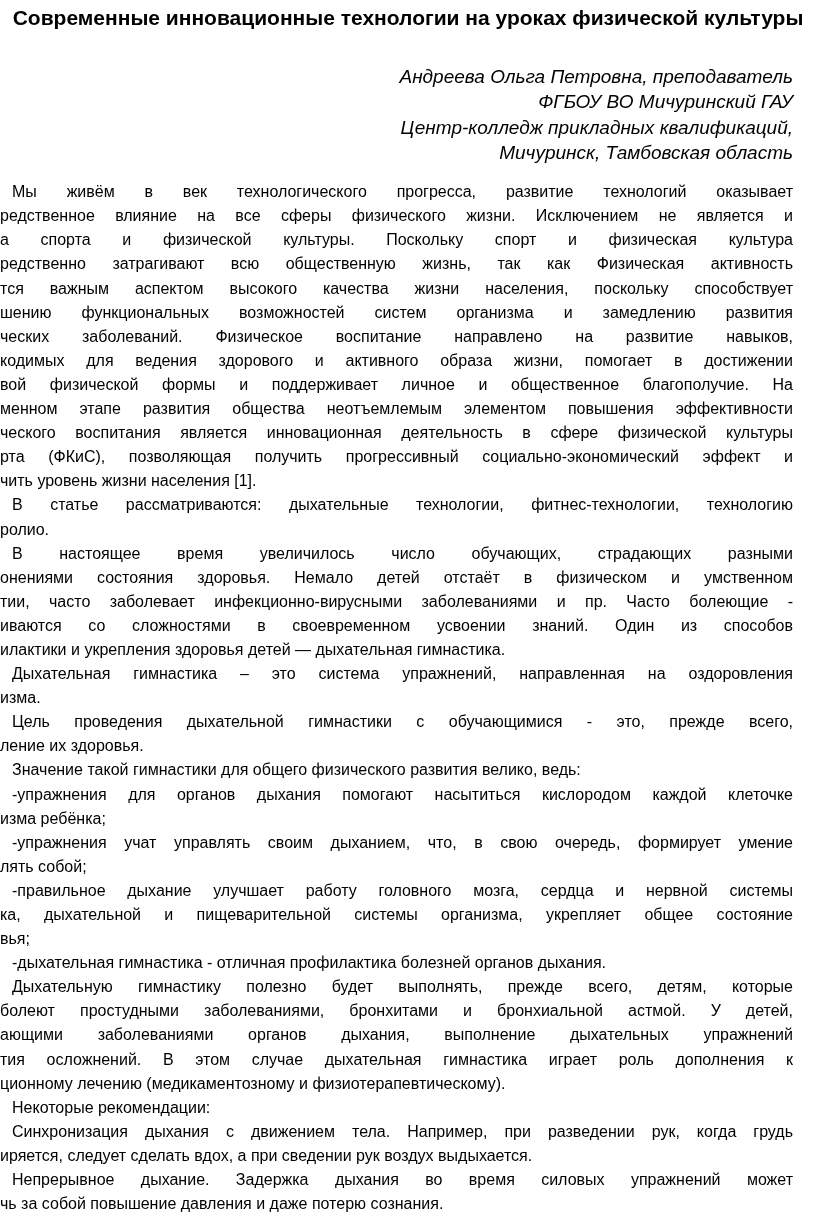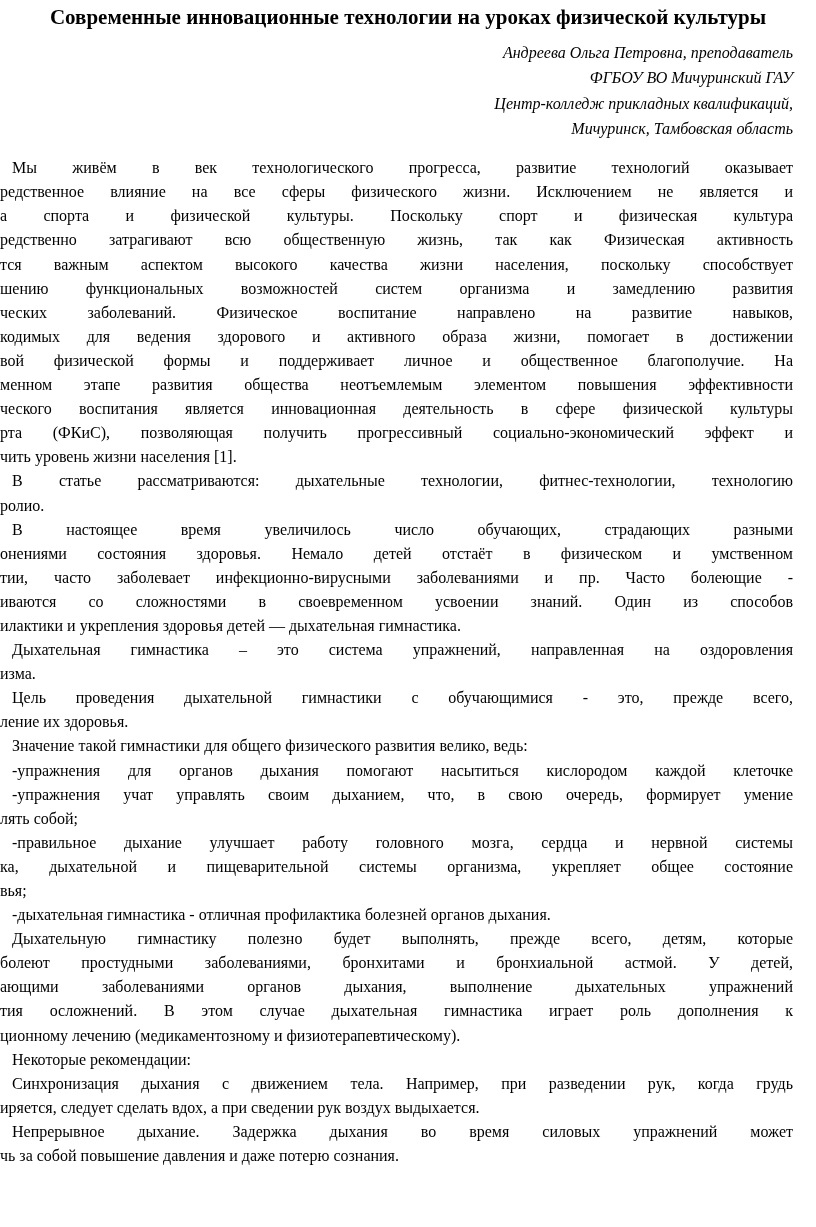--- a/index.html
+++ b/index.html
@@ -7,33 +7,33 @@
     padding: 0;
     background: #ffffff;
   }
   .page {
     position: relative;
     width: 816px;
     height: 1227px;
     overflow: hidden;
     background: var(--page-bg, #ffffff);
     color: var(--text-color, #000000);
-    font-family: Liberation Serif, serif;
+    font-family: Liberation Sans, sans-serif;
   }
   .title {
     padding-top: 5px;
     font-size: 21px;
     line-height: 25px;
     font-weight: bold;
     text-align: center;
   }
   .author {
-    margin-top: 10px;
+    margin-top: 34px;
     padding-right: 23px;
-    font-size: 16px;
+    font-size: 19px;
     line-height: 25.3px;
     font-style: italic;
     text-align: right;
   }
   .body-text {
     margin-top: 15px;
     padding-right: 23px;
     font-size: 16px;
     line-height: 24.1px;
   }
@@ -82,20 +82,21 @@
       <div class="line justify">онениями состояния здоровья. Немало детей отстаёт в физическом и умственном</div>
       <div class="line justify">тии, часто заболевает инфекционно-вирусными заболеваниями и пр. Часто болеющие -</div>
       <div class="line justify">иваются со сложностями в своевременном усвоении знаний. Один из способов</div>
       <div class="line">илактики и укрепления здоровья детей — дыхательная гимнастика.</div>
       <div class="line indent justify">Дыхательная гимнастика – это система упражнений, направленная на оздоровления</div>
       <div class="line">изма.</div>
       <div class="line indent justify">Цель проведения дыхательной гимнастики с обучающимися - это, прежде всего,</div>
       <div class="line">ление их здоровья.</div>
       <div class="line indent">Значение такой гимнастики для общего физического развития велико, ведь:</div>
       <div class="line indent justify">-упражнения для органов дыхания помогают насытиться кислородом каждой клеточке</div>
+      <div class="line">изма ребёнка;</div>
       <div class="line indent justify">-упражнения учат управлять своим дыханием, что, в свою очередь, формирует умение</div>
       <div class="line">лять собой;</div>
       <div class="line indent justify">-правильное дыхание улучшает работу головного мозга, сердца и нервной системы</div>
       <div class="line justify">ка, дыхательной и пищеварительной системы организма, укрепляет общее состояние</div>
       <div class="line">вья;</div>
       <div class="line indent">-дыхательная гимнастика - отличная профилактика болезней органов дыхания.</div>
       <div class="line indent justify">Дыхательную гимнастику полезно будет выполнять, прежде всего, детям, которые</div>
       <div class="line justify">болеют простудными заболеваниями, бронхитами и бронхиальной астмой. У детей,</div>
       <div class="line justify">ающими заболеваниями органов дыхания, выполнение дыхательных упражнений</div>
       <div class="line justify">тия осложнений. В этом случае дыхательная гимнастика играет роль дополнения к</div>

